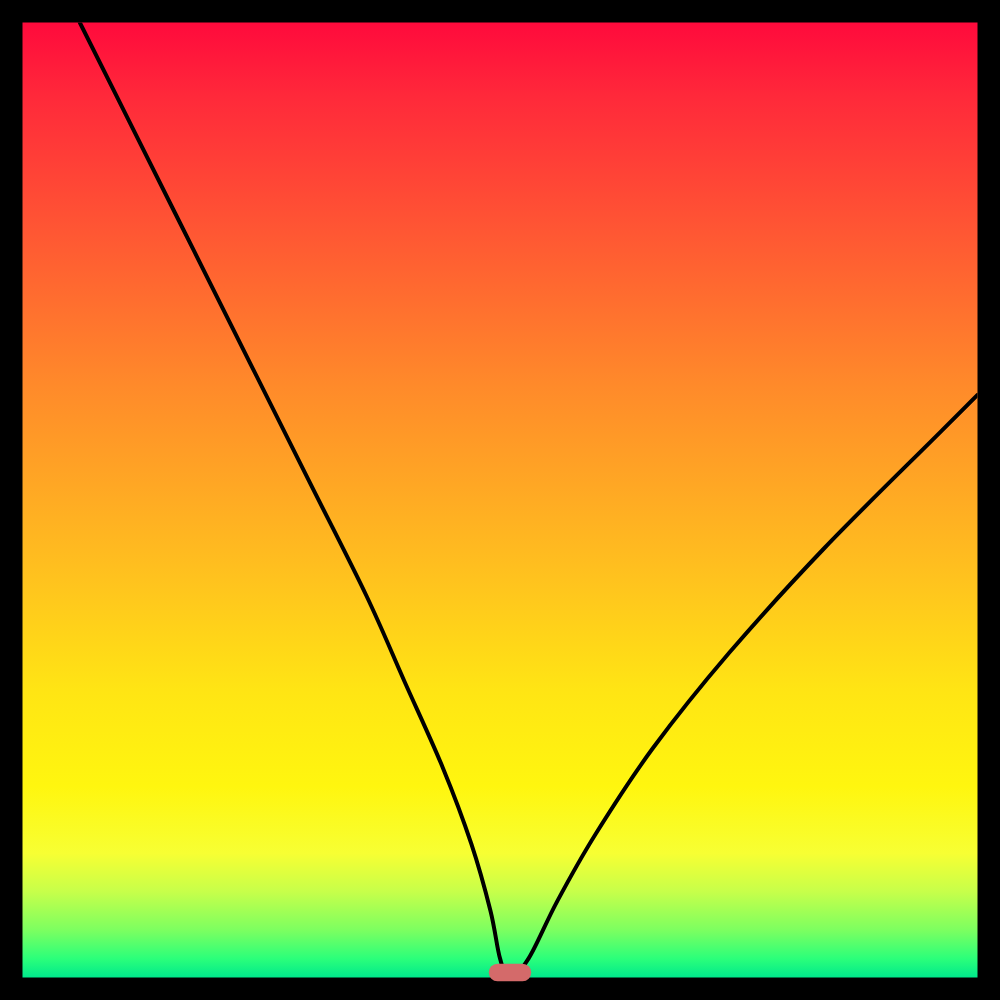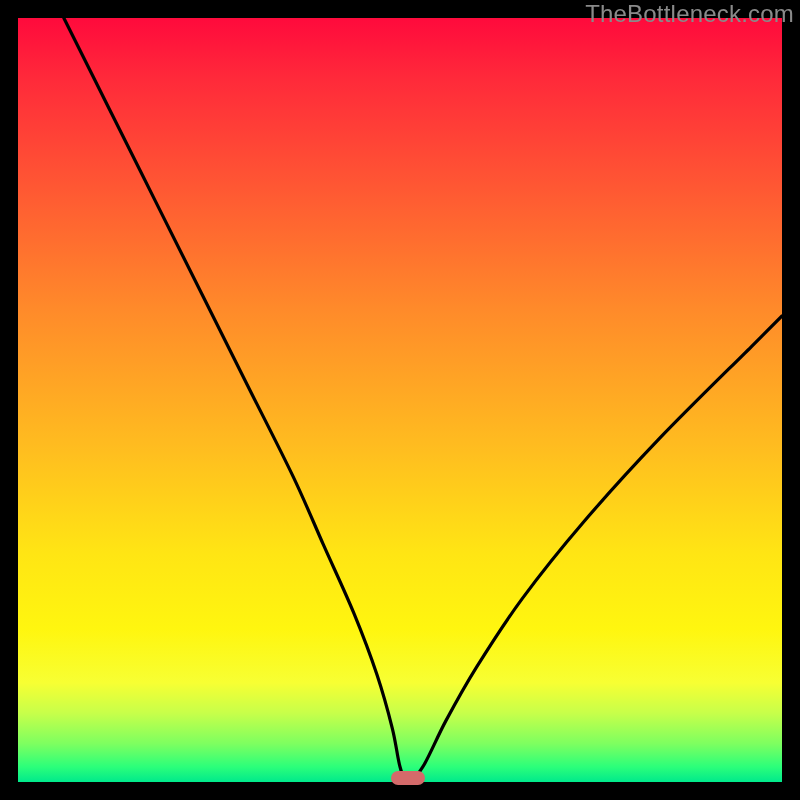--- a/index.html
+++ b/index.html
@@ -67,14 +67,13 @@
 </head>
 <body>
 
 <div class="frame">
   <div class="plot">
     <svg class="curve" viewBox="0 0 764 764" preserveAspectRatio="none">
       <path id="curve-path" d="M 45.84 0.00 C 53.48 15.28, 76.40 61.12, 91.68 91.68 C 106.96 122.24, 122.24 152.80, 137.52 183.36 C 152.80 213.92, 168.08 244.48, 183.36 275.04 C 198.64 305.60, 213.92 336.16, 229.20 366.72 C 244.48 397.28, 262.31 431.66, 275.04 458.40 C 287.77 485.14, 295.41 504.24, 305.60 527.16 C 315.79 550.08, 327.25 574.27, 336.16 595.92 C 345.07 617.57, 352.71 637.94, 359.08 657.04 C 365.45 676.14, 370.54 695.24, 374.36 710.52 C 378.18 725.80, 379.45 739.81, 382.00 748.72 C 384.55 757.63, 385.82 764.00, 389.64 764.00 C 393.46 764.00, 398.55 758.91, 404.92 748.72 C 411.29 738.53, 418.93 719.43, 427.84 702.88 C 436.75 686.33, 445.67 669.77, 458.40 649.40 C 471.13 629.03, 486.41 604.83, 504.24 580.64 C 522.07 556.45, 542.44 530.98, 565.36 504.24 C 588.28 477.50, 613.75 449.49, 641.76 420.20 C 669.77 390.91, 713.07 348.89, 733.44 328.52 C 753.81 308.15, 758.91 303.05, 764.00 297.96" fill="none" stroke="#000000" stroke-width="3.2" stroke-linecap="round" stroke-linejoin="round"></path>
     </svg>
     <div class="marker" id="minimum-marker" style="left: 389.64px; top: 760.18px; background: rgb(212, 106, 106);"></div>
   </div>
-  <div class="watermark">TheBottleneck.com</div>
 </div>
 
 </body></html>

